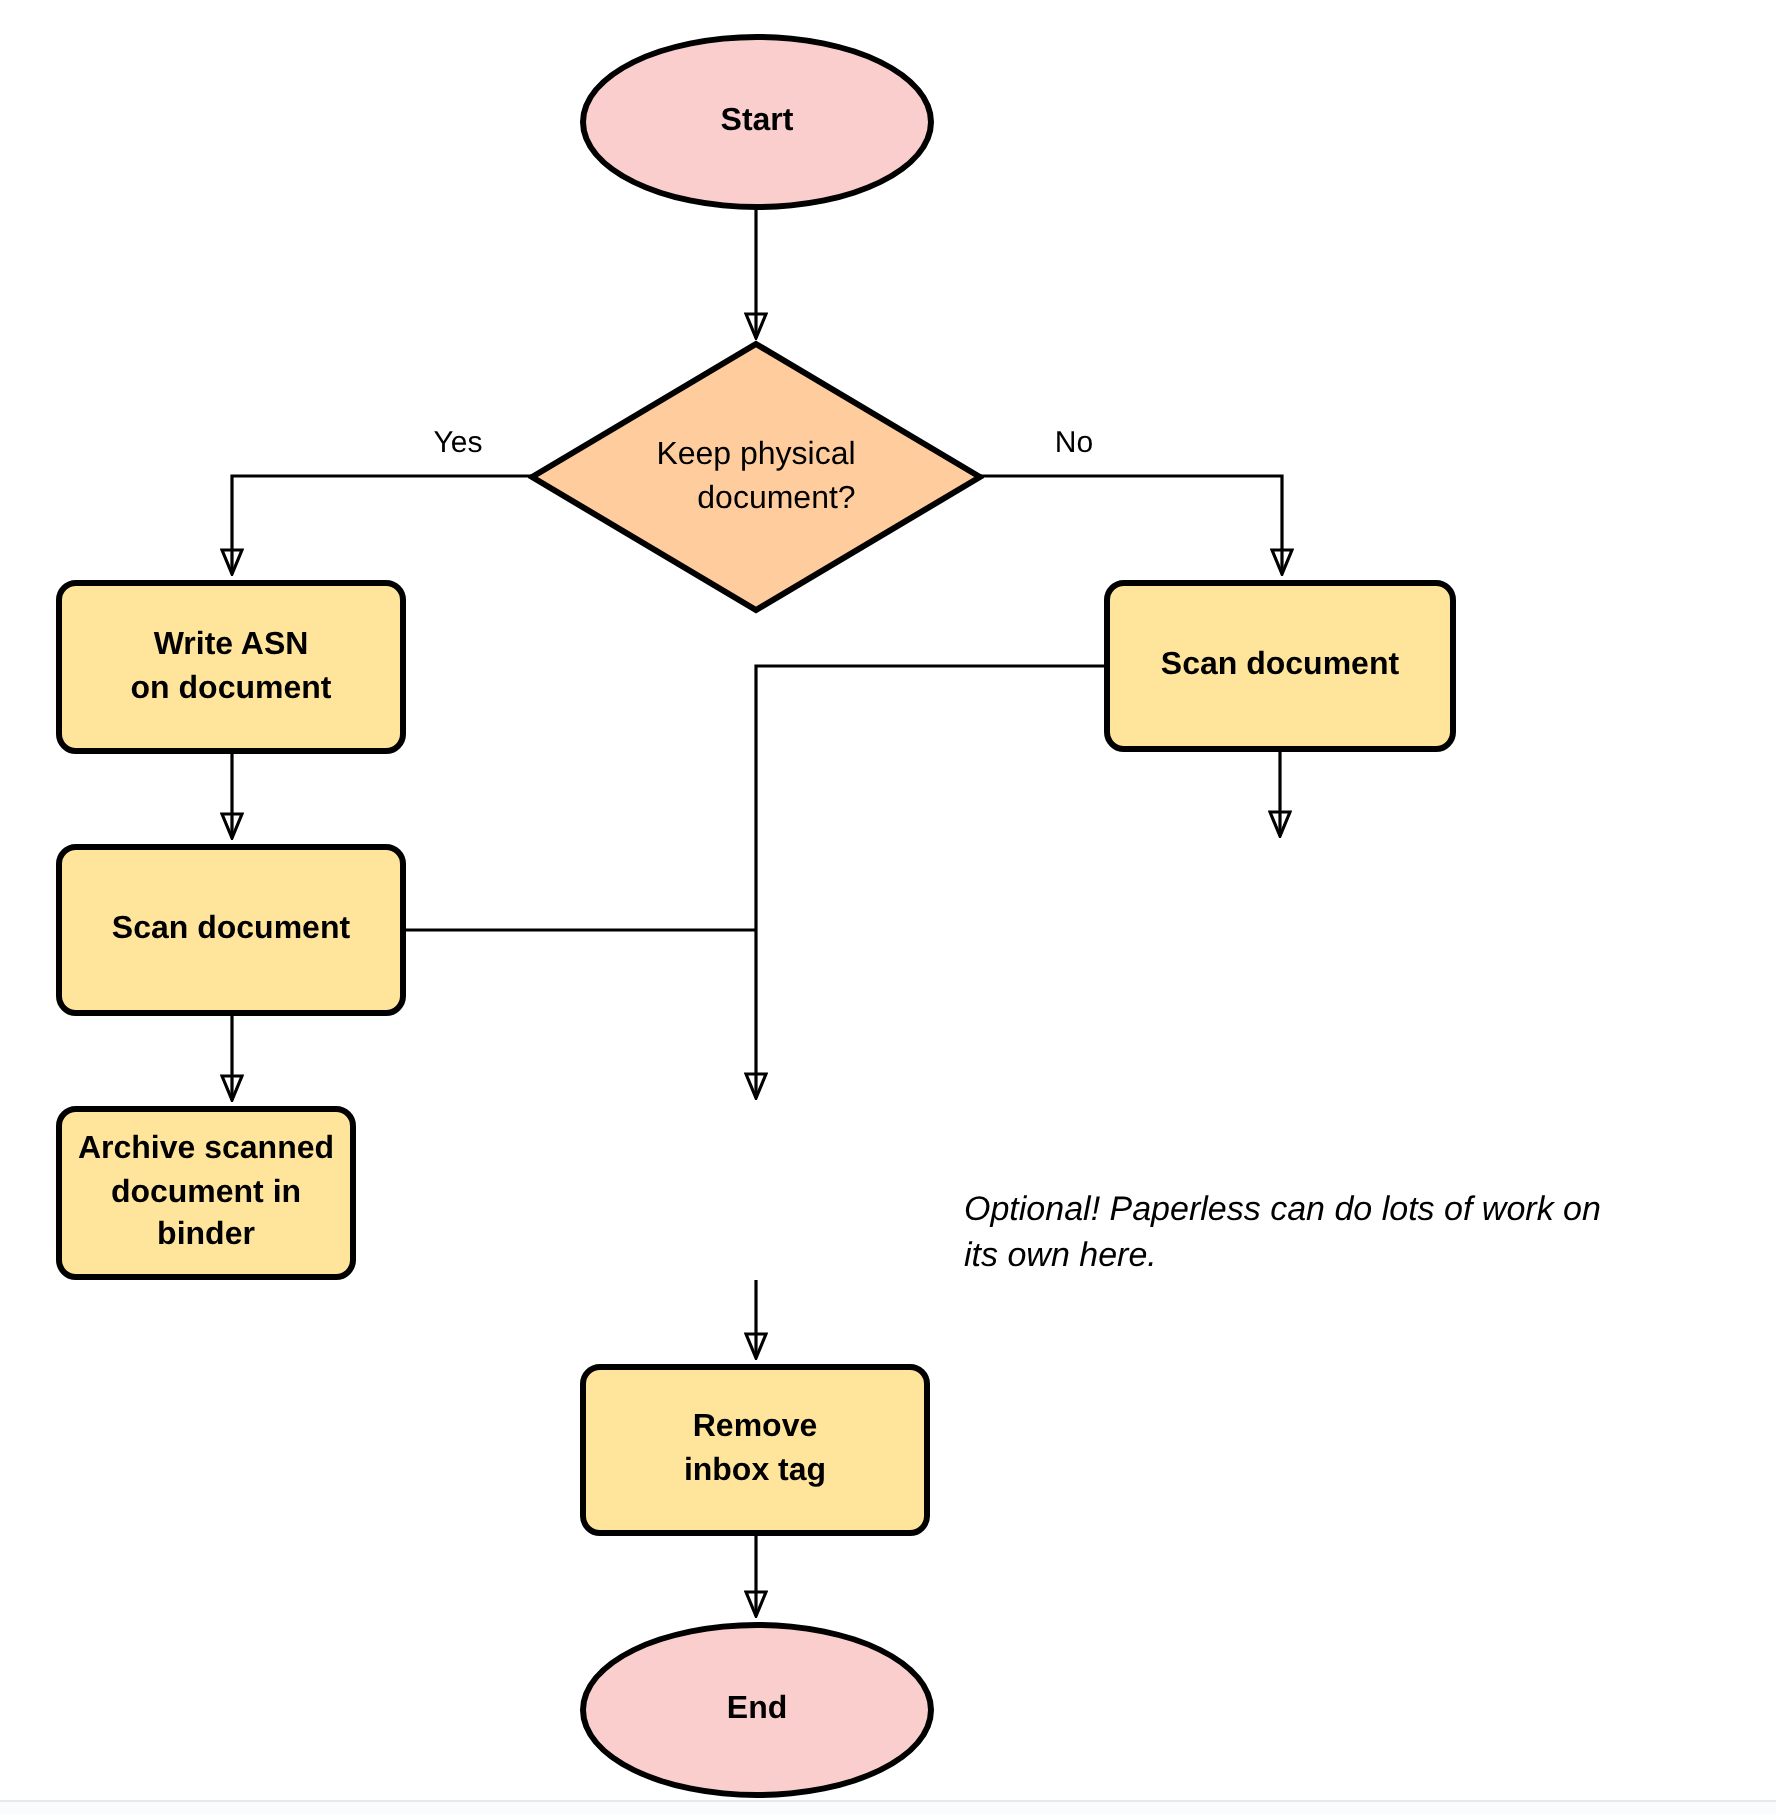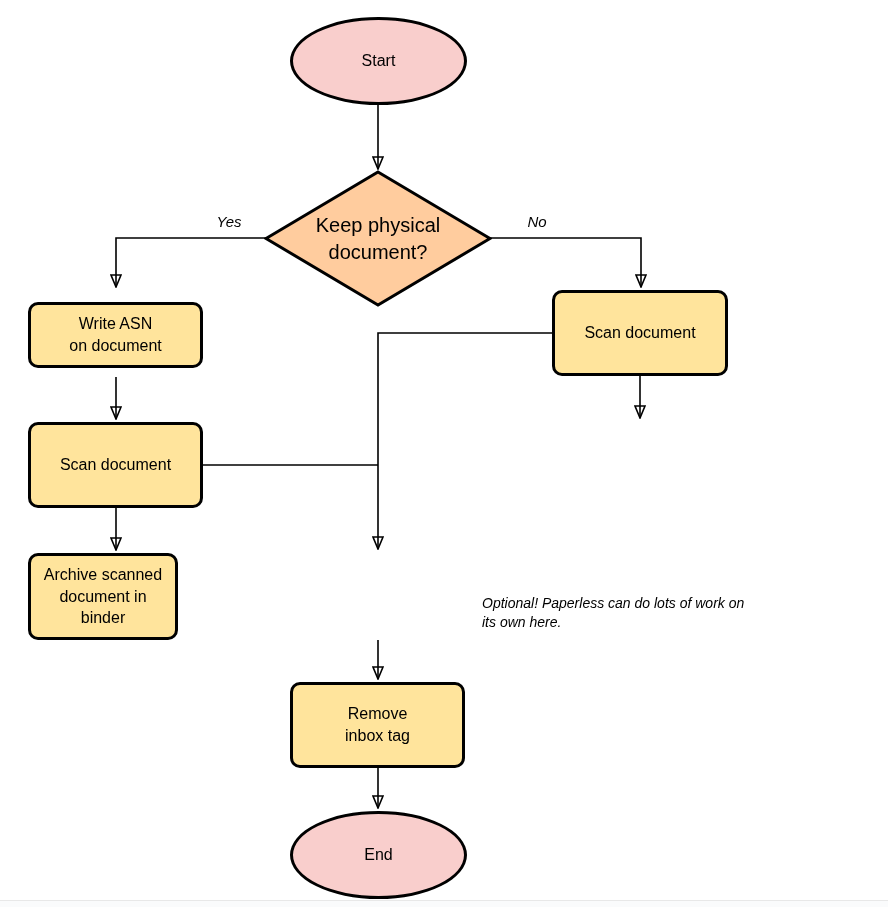--- a/index.html
+++ b/index.html
@@ -11,32 +11,32 @@
     --footer-divider:#e8e8e8;
     --footer-bg:#fafbfc;
   }
   *{margin:0;padding:0;box-sizing:border-box;}
   html,body{width:888px;height:907px;background:var(--canvas-bg);
     font-family:"Liberation Sans", sans-serif;color:#000;}
   .canvas{position:relative;width:888px;height:907px;overflow:hidden;background:var(--canvas-bg);}
   .edges{position:absolute;left:0;top:0;width:888px;height:907px;}
   .edges path{fill:none;stroke:var(--stroke);stroke-width:1.6;}
   .node{position:absolute;display:flex;align-items:center;justify-content:center;
-    text-align:center;font-size:16px;line-height:1.35;white-space:pre-line;}
+    text-align:center;font-size:16px;line-height:1.35;white-space:pre-line;font-weight:bold;}
   .terminal{background:var(--terminal-fill);border:3px solid var(--stroke);border-radius:50%;}
   .process{background:var(--process-fill);border:3px solid var(--stroke);border-radius:10px;}
   .decision-wrap{position:absolute;}
   .decision-wrap svg{position:absolute;left:0;top:0;}
   .decision-wrap polygon{fill:var(--decision-fill);stroke:var(--stroke);stroke-width:3;}
   .decision-label{position:absolute;left:0;top:0;width:100%;height:100%;
-    display:flex;align-items:center;justify-content:center;text-align:center;
-    font-size:20px;line-height:1.35;white-space:pre-line;}
-  .edge-label{position:absolute;width:48px;text-align:center;font-size:15px;font-style:italic;}
+    display:flex;align-items:center;justify-content:center;text-align:right;
+    font-size:16px;line-height:1.35;white-space:pre-line;}
+  .edge-label{position:absolute;width:48px;text-align:center;font-size:15px;}
   .annotation{position:absolute;left:482px;top:594px;width:402px;
-    font-size:14px;font-style:italic;line-height:1.33;white-space:pre-line;}
+    font-size:17px;font-style:italic;line-height:1.33;white-space:pre-line;}
   .page-footer{position:absolute;left:0;top:900px;width:888px;height:7px;
     background:var(--footer-bg);border-top:1px solid var(--footer-divider);}
 </style>
 </head>
 <body>
 
 <div class="canvas">
 
   <svg class="edges" viewBox="0 0 888 907" xmlns="http://www.w3.org/2000/svg">
     <defs>
@@ -62,21 +62,21 @@
     <svg width="228" height="137" viewBox="0 0 228 137">
       <polygon points="114,2 226,68.5 114,135 2,68.5"></polygon>
     </svg>
     <div class="decision-label">Keep physical
 document?</div>
   </div>
 
   <div class="edge-label" style="left:205px;top:213px;">Yes</div>
   <div class="edge-label" style="left:513px;top:213px;">No</div>
 
-  <div class="node process" style="left:28px;top:302px;width:175px;height:66px;">Write ASN
+  <div class="node process" style="left:28px;top:290px;width:175px;height:87px;">Write ASN
 on document</div>
   <div class="node process" style="left:28px;top:422px;width:175px;height:86px;">Scan document</div>
   <div class="node process" style="left:28px;top:553px;width:150px;height:87px;">Archive scanned
 document in
 binder</div>
 
   <div class="node process" style="left:552px;top:290px;width:176px;height:86px;">Scan document</div>
 
   <div class="node terminal" style="left:290px;top:811px;width:177px;height:88px;">End</div>
 

